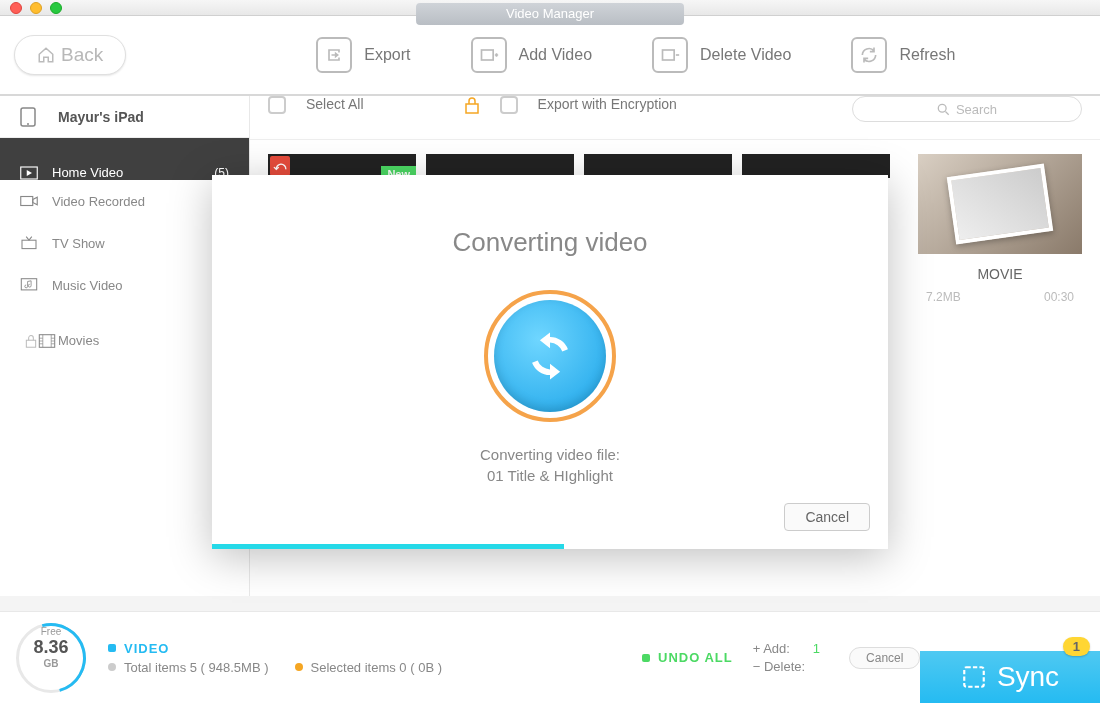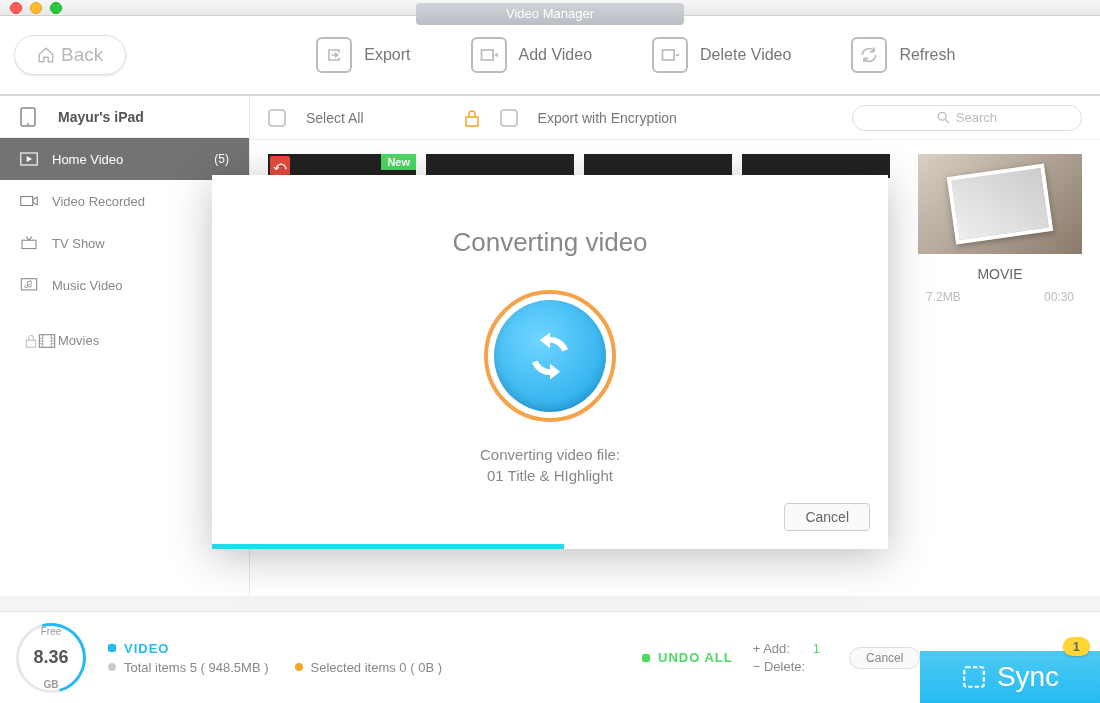--- a/index.html
+++ b/index.html
@@ -17,47 +17,47 @@
 .back-btn { margin-left:14px; padding:8px 22px; border-radius:20px; background:#fff; border:1px solid #e0e0e0; box-shadow:0 1px 2px rgba(0,0,0,0.1); display:flex; align-items:center; gap:6px; color:#b8b8b8; font-size:19px; cursor:pointer;}
 .back-btn svg { width:18px; height:18px; }
 .toolbar { display:flex; gap:60px; margin-left:190px; }
 .tool { display:flex; align-items:center; gap:12px; color:#777; font-size:16px; cursor:pointer; }
 .tool .ic { width:36px; height:36px; border:2px solid #bbb; border-radius:6px; display:flex; align-items:center; justify-content:center; color:#bbb;}
 
 .main { display:flex; height:500px; }
 .sidebar { width:258px; background:#fff; border-right:1px solid #e8e8e8; }
 .device { height:42px; display:flex; align-items:center; padding:0 20px; gap:22px; color:#555; font-size:14px; font-weight:600; border-bottom:1px solid #eee;}
 .sb-item { height:42px; display:flex; align-items:center; padding:0 20px; gap:14px; color:#888; font-size:13px; cursor:pointer;}
-.sb-item.active { background:#737373; color:#fff; }
+.sb-item.active { background:#404040; color:#fff;align-items:flex-end; }
 .sb-item .cnt { margin-left:auto; font-size:12px; }
 .sb-item svg{width:18px;height:14px;}
 .lock-row { display:flex; align-items:flex-end; gap:2px; }
 .lock-row .lock{width:14px;color:#bbb;margin-left:4px;margin-right:-2px;}
 
 .content { flex:1; background:#fff; position:relative; }
-.filterbar { height:44px; border-bottom:1px solid #eee; display:flex; align-items:center; padding:0 18px; gap:20px; }
+.filterbar { height:44px; border-bottom:1px solid #eee; display:flex; align-items:flex-start; padding:0 18px; gap:20px; }
 .chk { width:18px; height:18px; border:2px solid #ccc; border-radius:4px; }
 .fb-label{font-size:14px;color:#777;}
 .fb-lock{color:#f5a623;}
 .search { margin-left:auto; width:230px; height:26px; border:1px solid #ddd; border-radius:13px; display:flex; align-items:center; justify-content:center; gap:6px; color:#bbb; font-size:13px;}
 
 .thumbs { padding:14px 18px; display:flex; gap:18px; }
 .thumb-strip { display:flex; gap:10px; }
 .th { width:148px; height:24px; background:#222; position:relative;}
 .th .undo{position:absolute;left:2px;top:2px;width:20px;height:20px;background:#e74c3c;color:#fff;display:flex;align-items:center;justify-content:center;font-weight:bold;border-radius:2px;font-size:12px;}
-.th .new{position:absolute;right:0;top:0;background:#4cd964;color:#fff;font-size:11px;font-weight:bold;padding:2px 6px;}
+.th .new{position:absolute;right:0;top:12px;background:#4cd964;color:#fff;font-size:11px;font-weight:bold;padding:2px 6px;}
 
 .card { width:164px; }
 .card .img{height:100px;background:linear-gradient(135deg,#d9cfc3,#8a7a6a);display:flex;align-items:center;justify-content:center;position:relative;overflow:hidden;}
 .card .img::before{content:'';position:absolute;width:90px;height:60px;background:linear-gradient(45deg,#eee,#ccc);transform:rotate(-8deg);box-shadow:0 2px 6px rgba(0,0,0,0.3);border:4px solid #fff;}
 .card .ttl{text-align:center;color:#666;font-size:14px;margin-top:12px;}
 .card .meta{display:flex;justify-content:space-between;color:#bbb;font-size:12px;margin-top:8px;padding:0 8px;}
 
 .footer { position:absolute; bottom:0; left:0; right:0; height:92px; background:#fff; border-top:1px solid #e8e8e8; display:flex; align-items:center;}
-.gauge { width:70px; height:70px; border-radius:50%; border:3px solid #e8e8e8; margin-left:16px; display:flex; flex-direction:column; align-items:center; justify-content:space-between; position:relative;}
+.gauge { width:70px; height:70px; border-radius:50%; border:3px solid #e8e8e8; margin-left:16px; display:flex; flex-direction:column; align-items:center; justify-content:flex-start; position:relative;}
 .gauge::before{content:'';position:absolute;inset:-3px;border-radius:50%;border:3px solid transparent;border-top-color:#25bbf2;border-right-color:#25bbf2;transform:rotate(30deg);}
 .gauge .f{font-size:10px;color:#999;}
 .gauge .n{font-size:18px;font-weight:600;color:#555;}
 .gauge .u{font-size:10px;color:#999;font-weight:600;}
 .fstats { margin-left:22px; font-size:13px; color:#888; }
 .fstats .row{display:flex;align-items:center;gap:8px;margin:4px 0;}
 .fstats .b{width:8px;height:8px;border-radius:2px;background:#25bbf2;}
 .fstats .g{width:8px;height:8px;border-radius:50%;background:#ccc;}
 .fstats .o{width:8px;height:8px;border-radius:50%;background:#f5a623;}
 .fstats .vid{color:#25bbf2;font-weight:600;letter-spacing:1px;}

